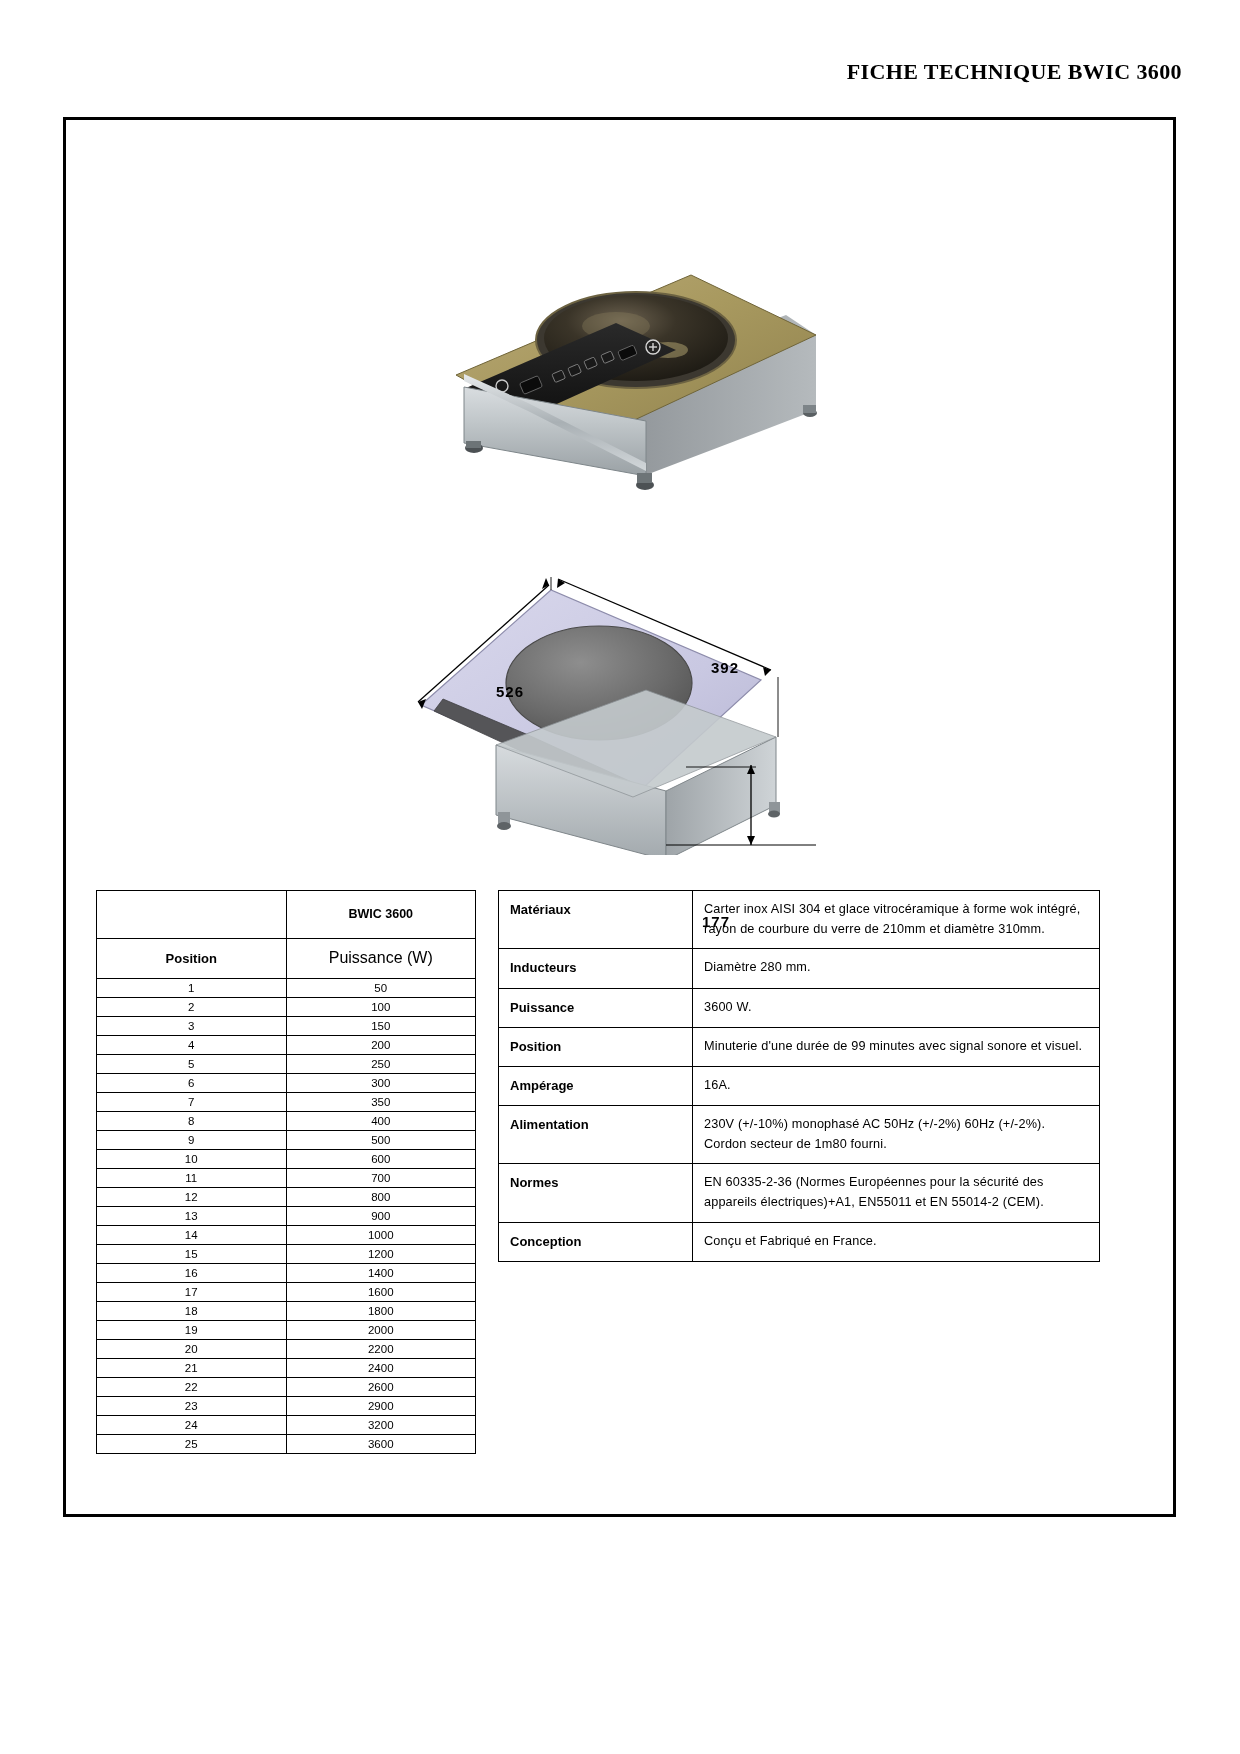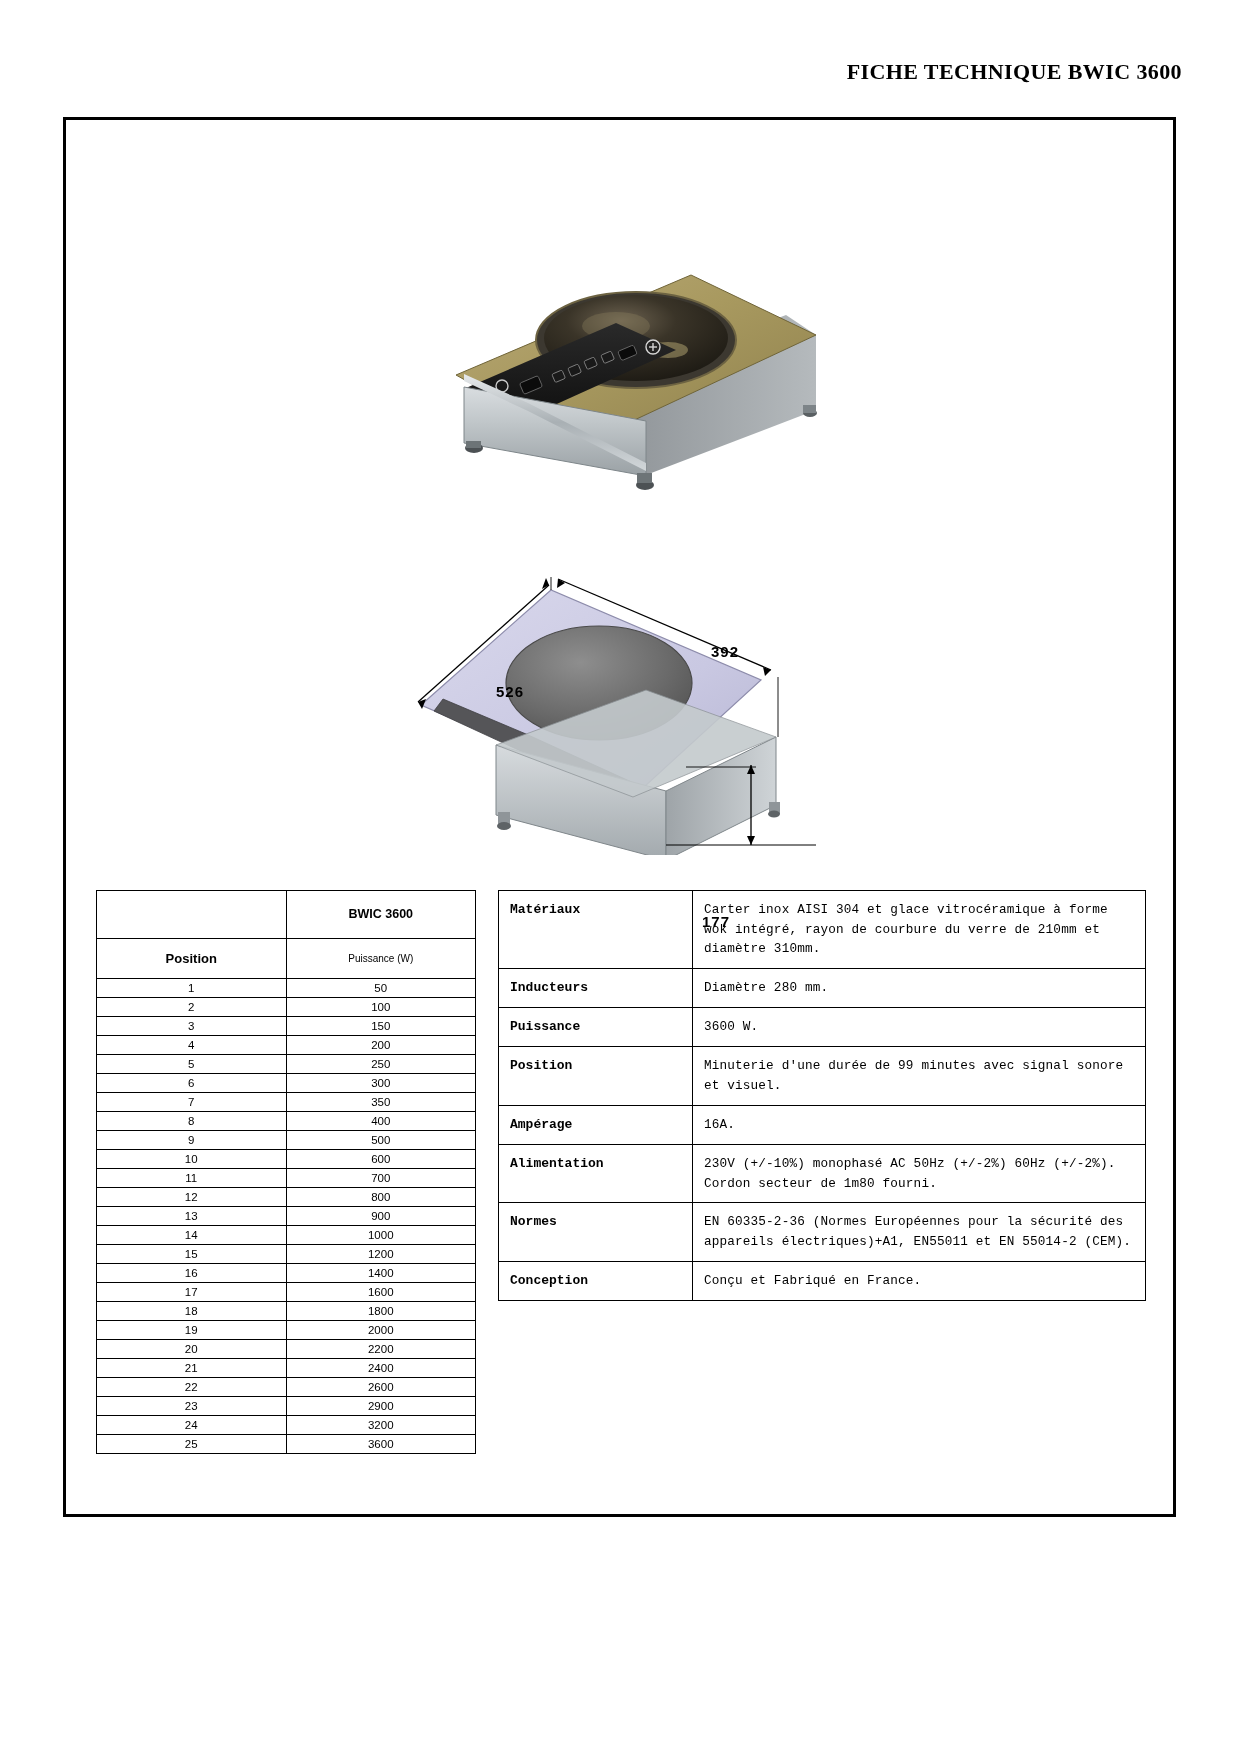--- a/index.html
+++ b/index.html
@@ -97,29 +97,28 @@
     font-weight: bold;
     font-size: 12.5px;
     height: 42px;
   }
   table.power .hdr-position {
     font-weight: bold;
     font-size: 13px;
     height: 34px;
   }
   table.power .hdr-puissance {
-    font-size: 10px;
+    font-size: 16px;
     height: 34px;
   }
 
   table.spec {
     border-collapse: collapse;
-    width: 648px;
+    width: 602px;
     table-layout: fixed;
-    font-family: Liberation Mono, monospace;
   }
   table.spec td {
     border: 1px solid #000;
     vertical-align: top;
     padding: 9px 10px 9px 11px;
     font-size: 12.5px;
     line-height: 1.55;
   }
   table.spec td.key {
     width: 172px;
@@ -263,21 +262,21 @@
       <line x1="432" y1="162" x2="432" y2="222" stroke="#000" stroke-width="0.9"></line>
 
       <line x1="405" y1="250" x2="405" y2="330" stroke="#000" stroke-width="1.3"></line>
       <polygon points="405,250 401,259 409,259" fill="#000"></polygon>
       <polygon points="405,330 401,321 409,321" fill="#000"></polygon>
       <line x1="320" y1="330" x2="470" y2="330" stroke="#000" stroke-width="1"></line>
       <line x1="340" y1="252" x2="410" y2="252" stroke="#000" stroke-width="0.9"></line>
     </svg>
 
     <div class="dim-label" style="left:150px; top:168px;">526</div>
-    <div class="dim-label" style="left:365px; top:128px;">392</div>
+    <div class="dim-label" style="left:365px; top:144px;">392</div>
     <div class="dim-label" style="left:356px; top:398px;">177</div>
   </div>
 
   <div class="tables-row">
 
     <table class="power">
       <tbody>
         <tr>
           <td class="hdr-blank"></td>
           <td class="hdr-model">BWIC 3600</td>

